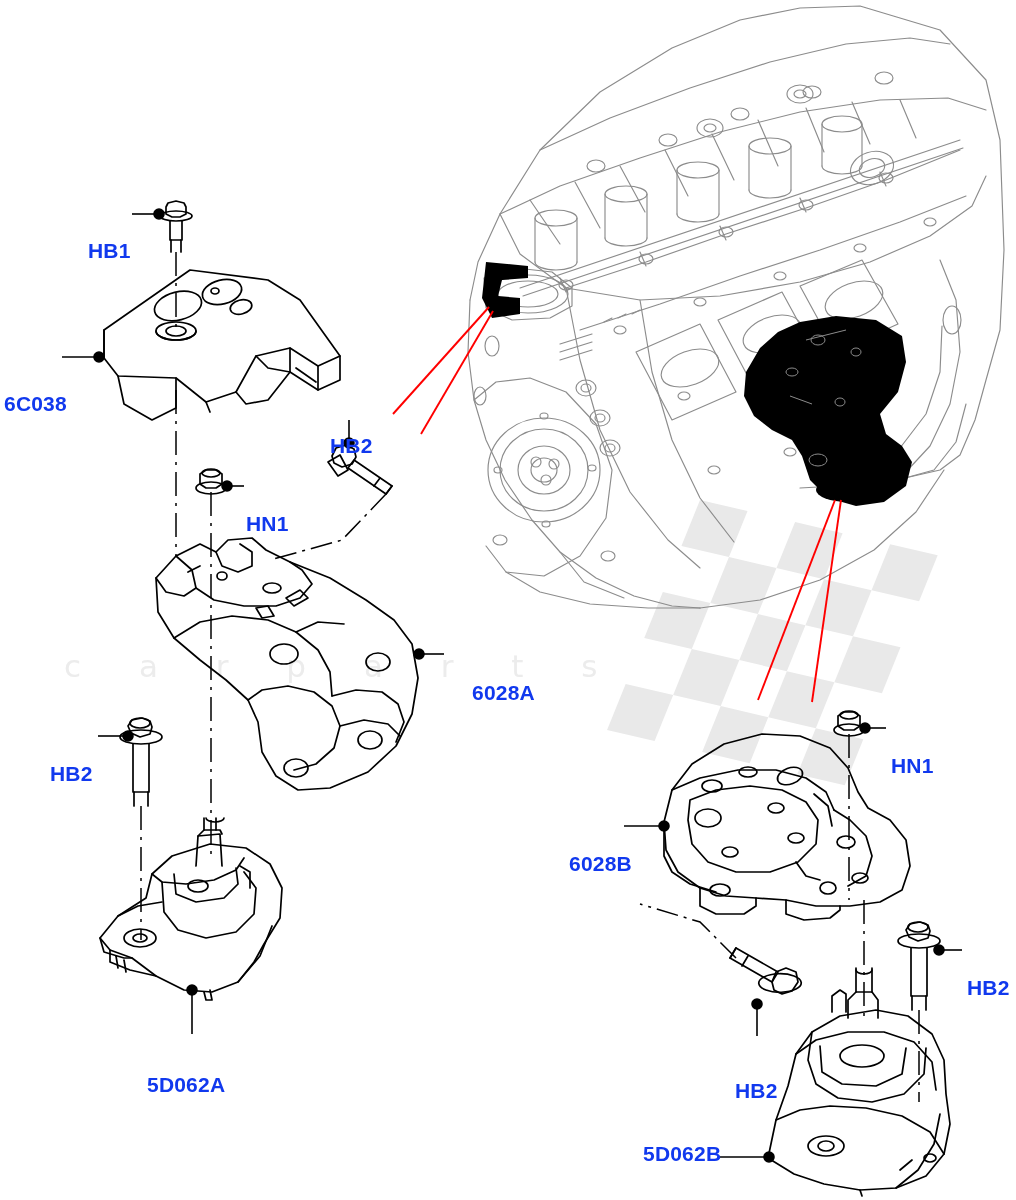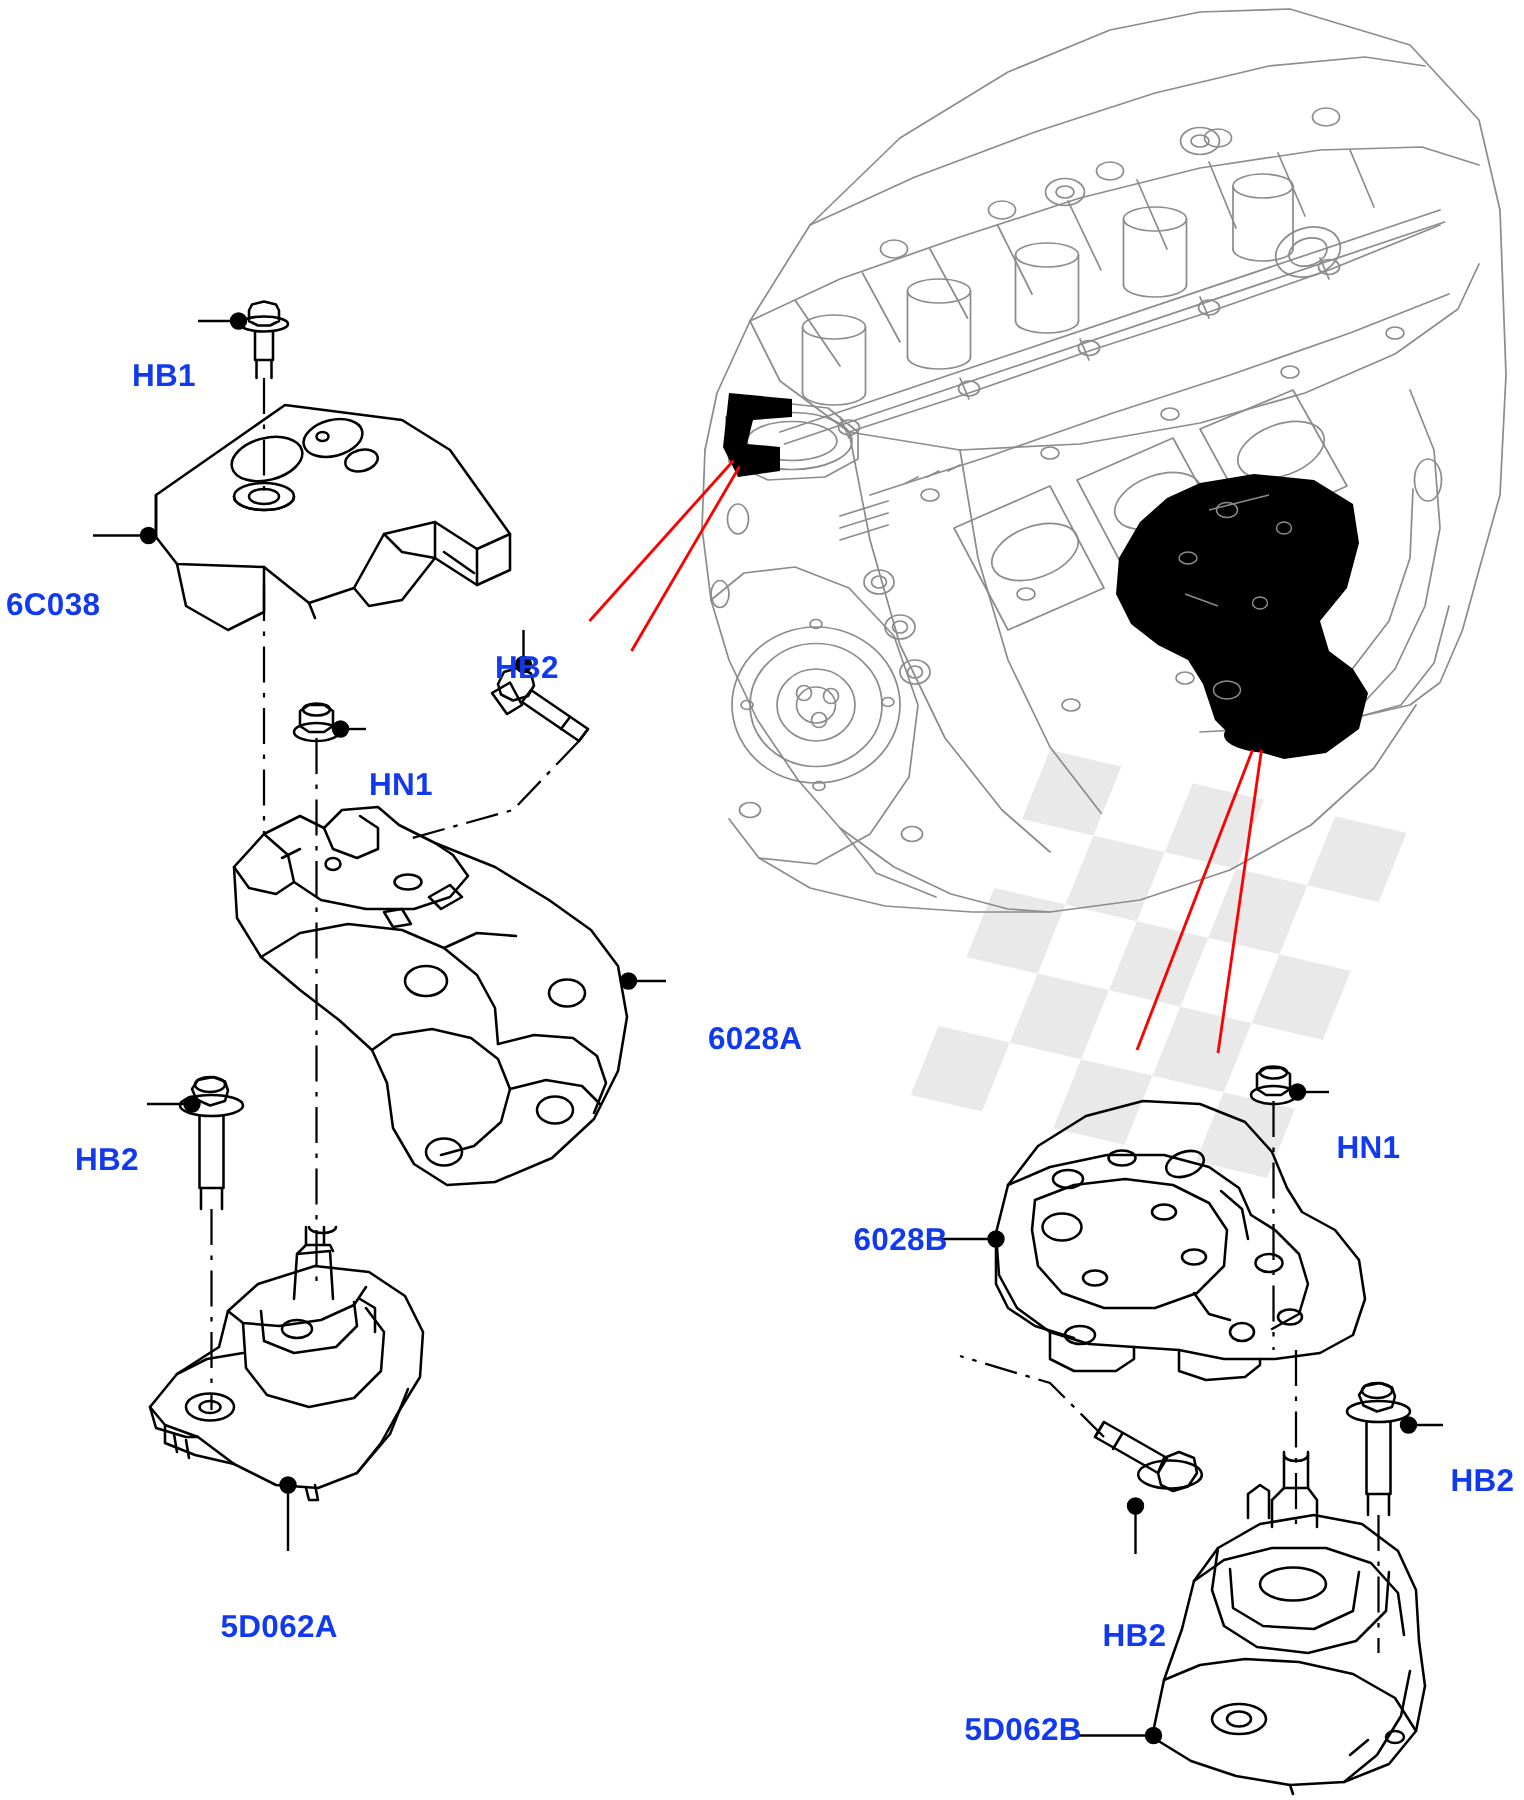--- a/index.html
+++ b/index.html
@@ -30,20 +30,21 @@
       <rect x="0" y="92" width="52" height="46"></rect>
       <rect x="104" y="92" width="52" height="46"></rect>
       <rect x="208" y="92" width="52" height="46"></rect>
       <rect x="52" y="138" width="52" height="46"></rect>
       <rect x="156" y="138" width="52" height="46"></rect>
       <rect x="0" y="184" width="52" height="46"></rect>
       <rect x="104" y="184" width="52" height="46"></rect>
       <rect x="208" y="184" width="52" height="46"></rect>
     </g>
   </svg>
+  <div class="wm-text" id="wm-carparts">c a r p a r t s</div>
 
   <svg class="layer" id="engine-layer" viewBox="0 0 1016 1200">
     <g fill="none" stroke="#8c8c8c" stroke-width="1.15" stroke-linejoin="round" stroke-linecap="round">
 
       <path d="M470,300 L478,262 L500,214 L540,150 L600,92 L672,48 L740,20 L800,8 L860,6 L940,30 L986,80 L1000,140 L1004,250 L1000,330 L986,380 L975,420 L960,455 L940,470 L905,478"></path>
       <path d="M470,300 L468,352 L474,400 L486,440 L505,480 L532,520 L560,552 L596,578 L634,596 L672,606 L700,608"></path>
 
       <path d="M500,214 L560,186 L640,158 L720,132 L800,112 L880,100 L948,98 L986,110"></path>
       <path d="M540,150 L610,118 L690,88 L770,62 L846,44 L910,38 L950,44"></path>
       <path d="M500,214 L520,254 L566,288 L640,300 L720,296 L800,282 L870,262 L930,236 L972,206 L986,176"></path>
@@ -426,19 +427,19 @@
 
   <div class="layer" id="labels-layer">
     <div class="lbl" style="left:88px;top:203px">HB1</div>
     <div class="lbl" style="left:4px;top:356px">6C038</div>
     <div class="lbl" style="left:330px;top:398px">HB2</div>
     <div class="lbl" style="left:246px;top:476px">HN1</div>
     <div class="lbl" style="left:472px;top:645px">6028A</div>
     <div class="lbl" style="left:50px;top:726px">HB2</div>
     <div class="lbl" style="left:147px;top:1037px">5D062A</div>
     <div class="lbl" style="left:891px;top:718px">HN1</div>
-    <div class="lbl" style="left:569px;top:779px">6028B</div>
+    <div class="lbl" style="left:569px;top:816px">6028B</div>
     <div class="lbl" style="left:967px;top:940px">HB2</div>
     <div class="lbl" style="left:735px;top:1043px">HB2</div>
     <div class="lbl" style="left:643px;top:1106px">5D062B</div>
   </div>
 
 </div>
 
 </body></html>

